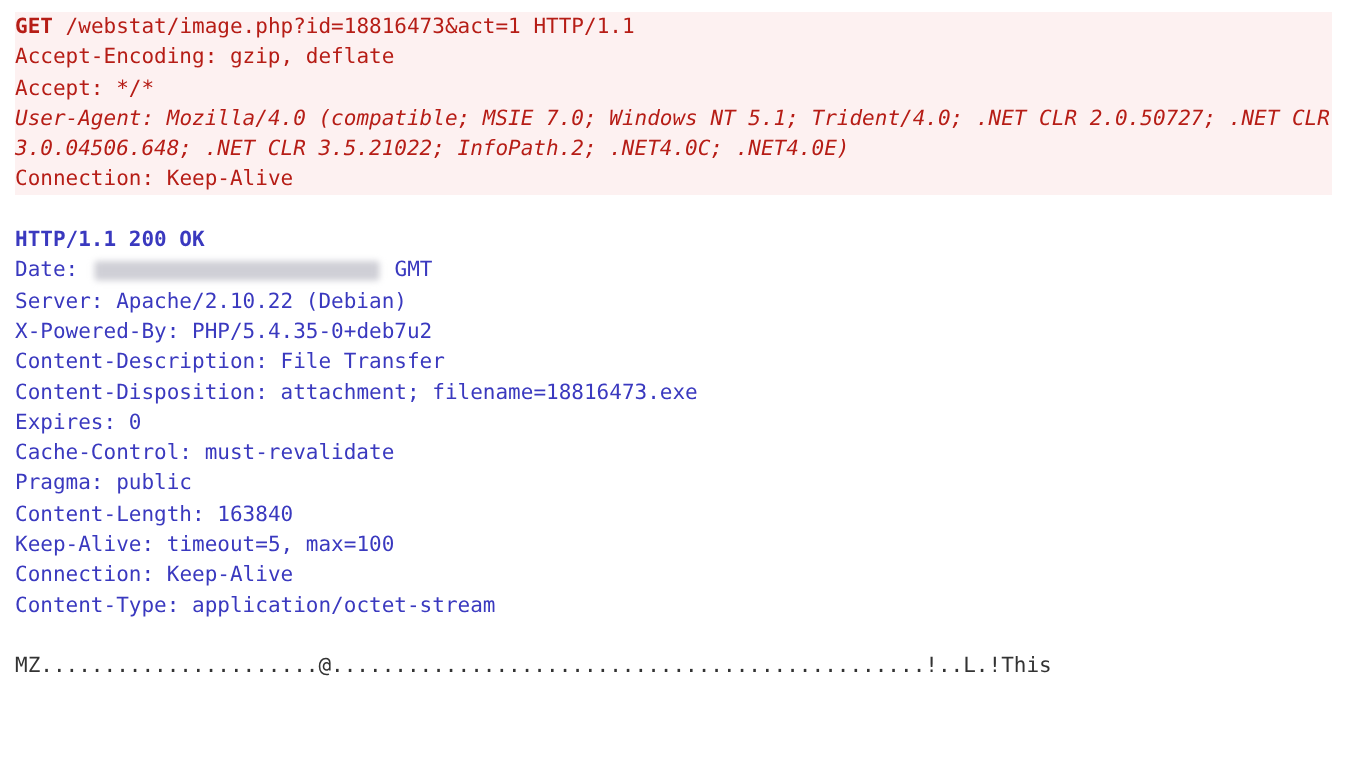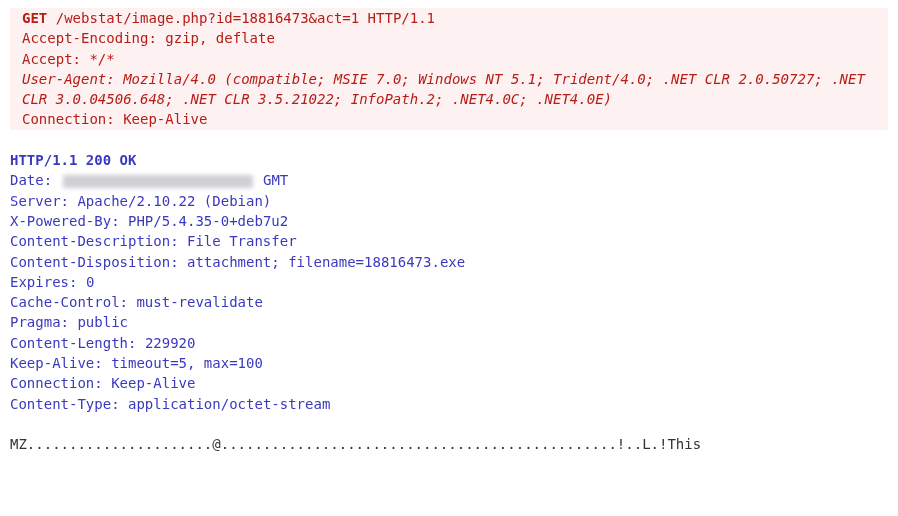--- a/index.html
+++ b/index.html
@@ -13,21 +13,20 @@
     width: 898px;
     height: 516px;
     box-sizing: border-box;
     overflow: hidden;
   }
   .request-block {
     background: #fdf1f1;
   }
   .request-line {
     color: #b61d16;
-    padding-left: 12px;
   }
   .request-line strong {
     font-weight: bold;
   }
   .blank { height: 1.45em; }
   .response-line {
     color: #3a39bf;
   }
   .response-line strong {
     font-weight: bold;
@@ -108,21 +107,21 @@
   <div class="response-line">
     <span>Cache-Control</span>:
     <span>must-revalidate</span>
   </div>
   <div class="response-line">
     <span>Pragma</span>:
     <span>public</span>
   </div>
   <div class="response-line">
     <span>Content-Length</span>:
-    <span>229920</span>
+    <span>163840</span>
   </div>
   <div class="response-line">
     <span>Keep-Alive</span>:
     <span>timeout=5, max=100</span>
   </div>
   <div class="response-line">
     <span>Connection</span>:
     <span>Keep-Alive</span>
   </div>
   <div class="response-line">

